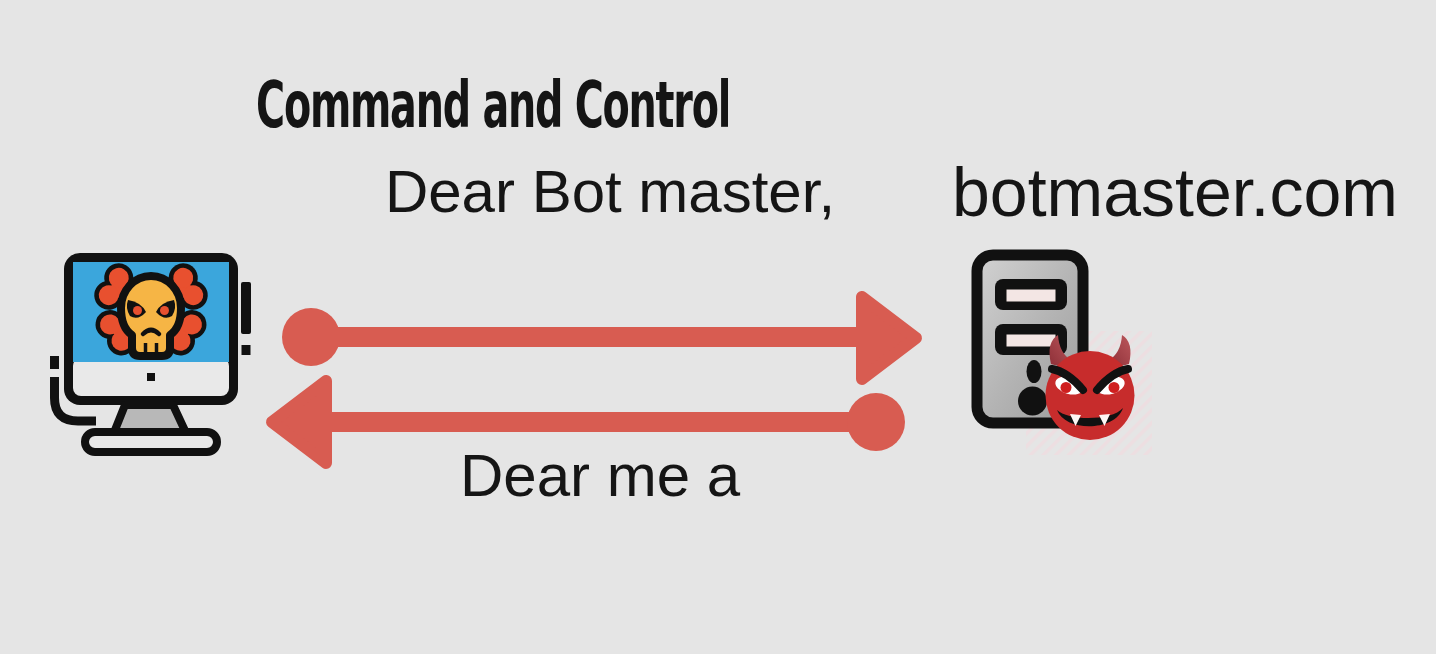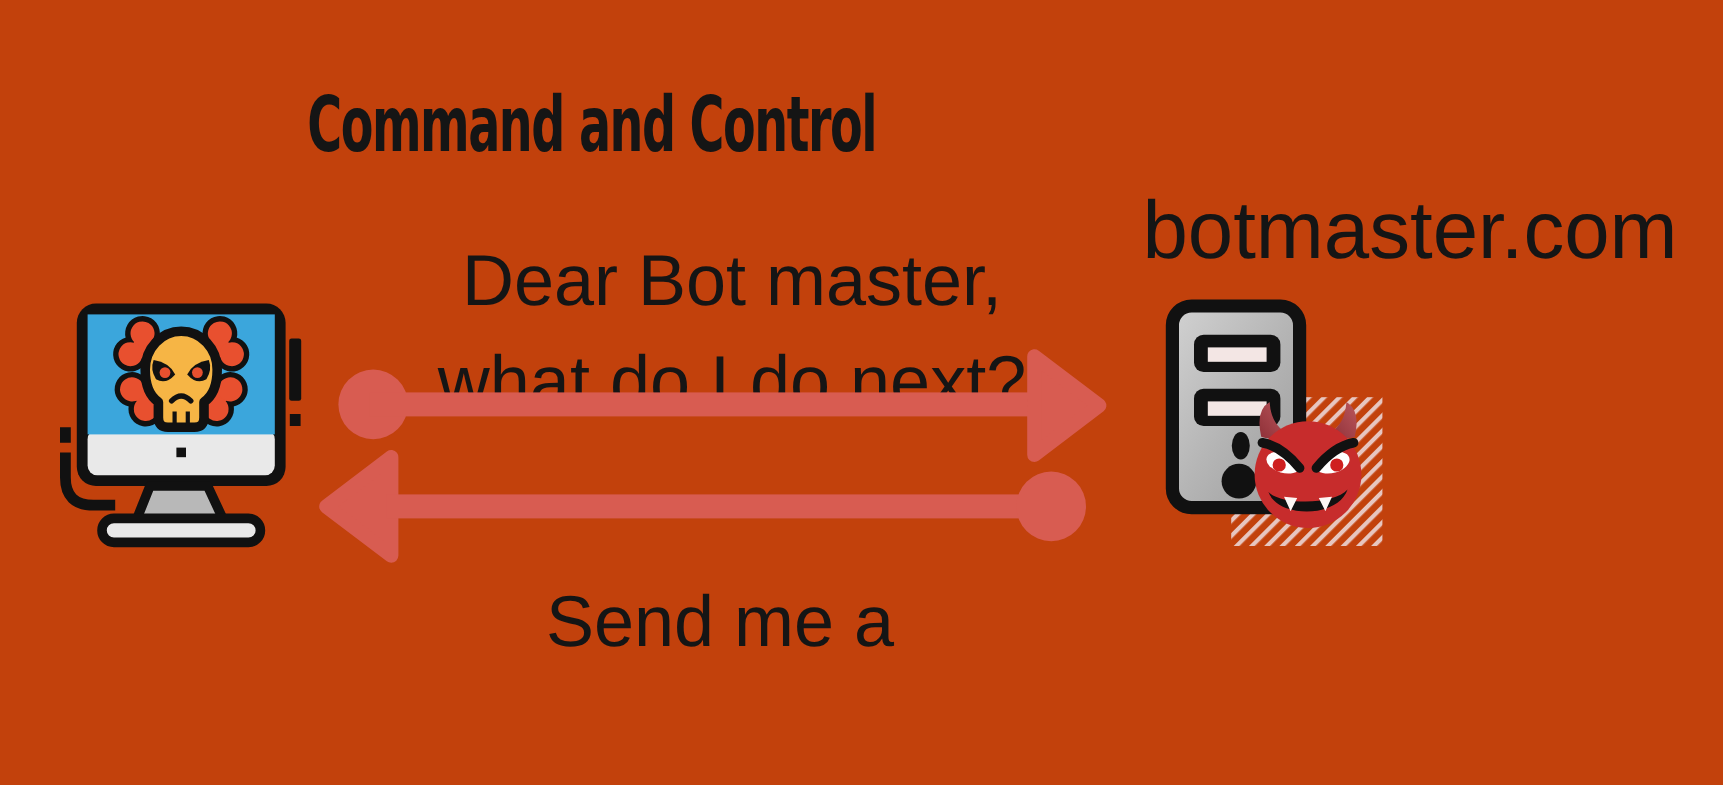--- a/index.html
+++ b/index.html
@@ -1,54 +1,53 @@
 <!DOCTYPE html>
 <html><head>
 <meta charset="utf-8">
 <style>
   html,body { margin:0; padding:0; }
   .canvas {
     position:relative;
     width:1436px; height:654px;
-    background:#c2410c;
+    background:#e5e5e5;
     overflow:hidden;
     font-family:"Liberation Sans", sans-serif;
     color:#151515;
   }
   .title {
     position:absolute; left:256px; top:68px;
     font-family:"DejaVu Sans", sans-serif;
     font-weight:bold; font-size:64px; letter-spacing:-2px;
     transform:scaleX(0.62); transform-origin:left top;
     white-space:nowrap;
   }
-  .msg { position:absolute; text-align:center; font-size:60px; white-space:nowrap;margin-top:42px; }
+  .msg { position:absolute; text-align:center; font-size:60px; white-space:nowrap; }
   .msg-request  { left:335px; top:150px; width:550px; line-height:84px; }
   .msg-response { left:330px; top:430px; width:540px; line-height:92px; }
   .server-label { position:absolute; left:940px; top:150px; width:470px;
                   text-align:center; font-size:68px; line-height:84px; white-space:nowrap; }
   .abs-svg { position:absolute; }
   .arrows-layer { left:0; top:0; }
 </style>
 </head>
 <body>
 
 <div class="canvas">
 
   <div class="title">Command and Control</div>
 
   <div class="msg msg-request">
     <div>Dear Bot master,</div>
-    <div>what do I do next?</div>
   </div>
 
   <div class="server-label">botmaster.com</div>
 
   <div class="msg msg-response">
-    <div>Send me a</div>
+    <div>Dear me a</div>
   </div>
 
   <svg class="abs-svg arrows-layer" width="1436" height="654" viewBox="0 0 1436 654">
 
     <g fill="#d85c51">
       <circle cx="311" cy="337" r="29"></circle>
       <rect x="308" y="327" width="556" height="20"></rect>
       <path d="M 862 297 L 862 379 L 916 338 Z" stroke-width="12" stroke-linejoin="round" stroke="#d85c51"></path>
     </g>
 

